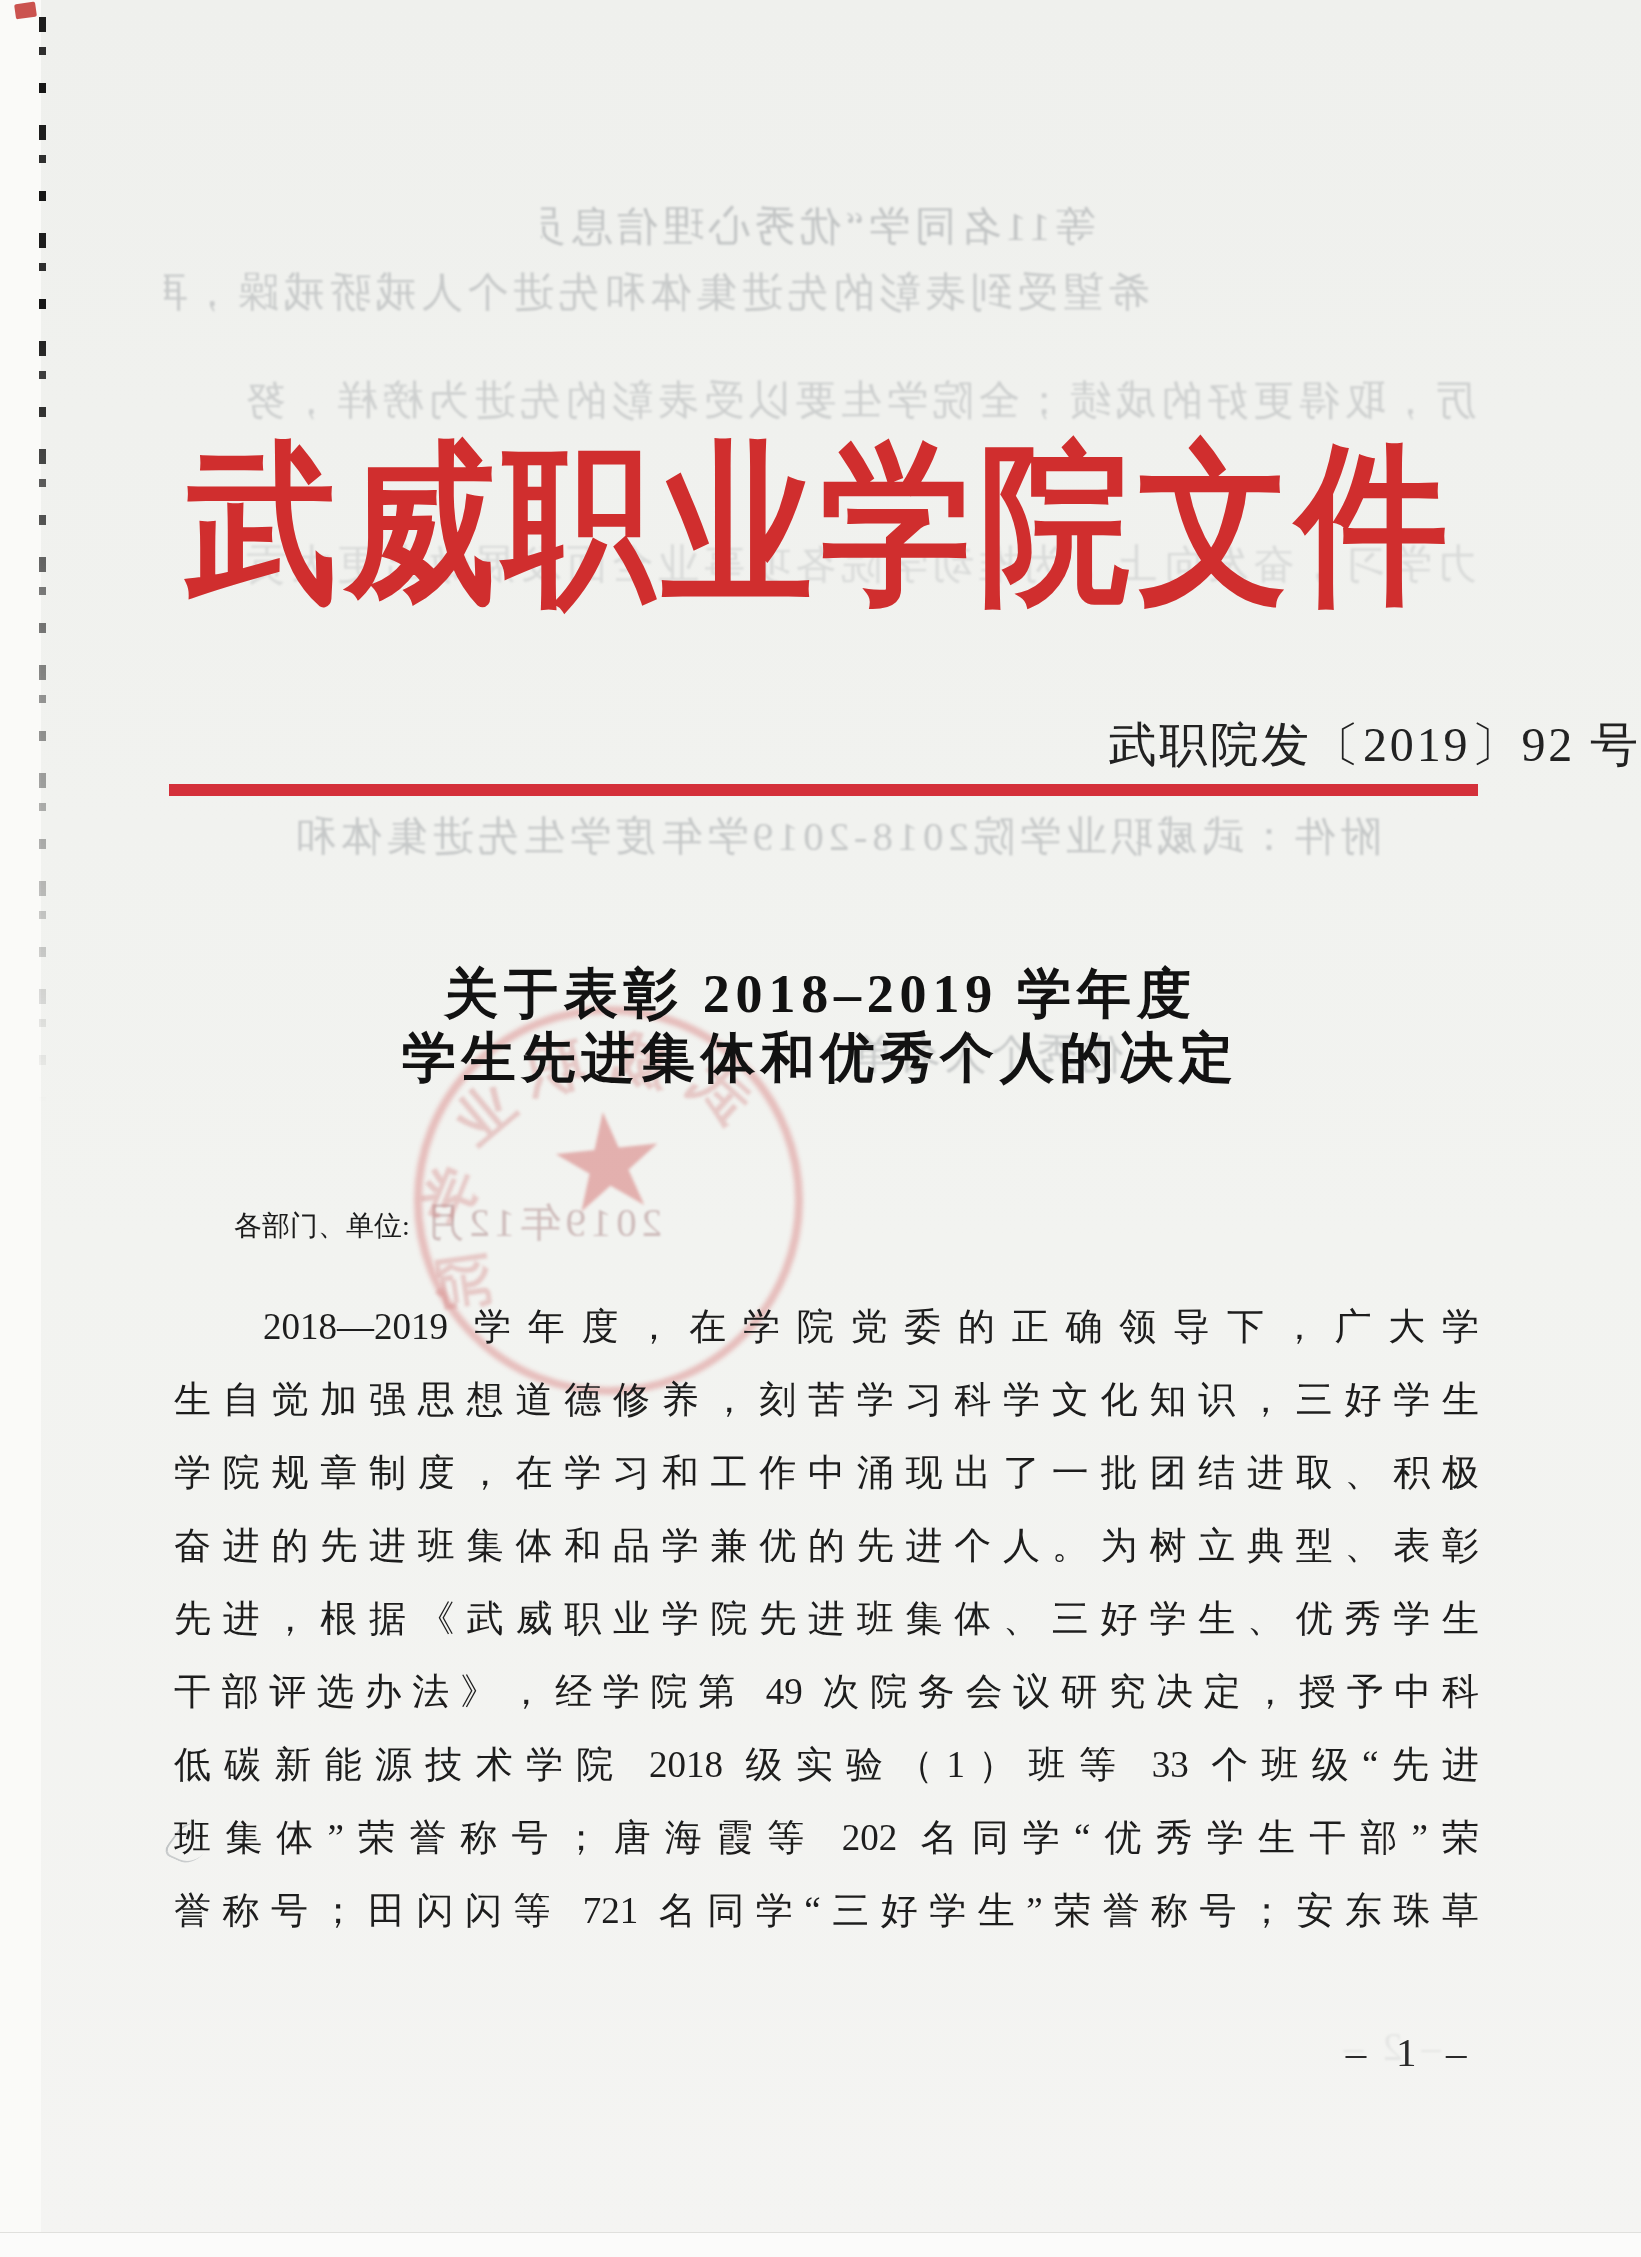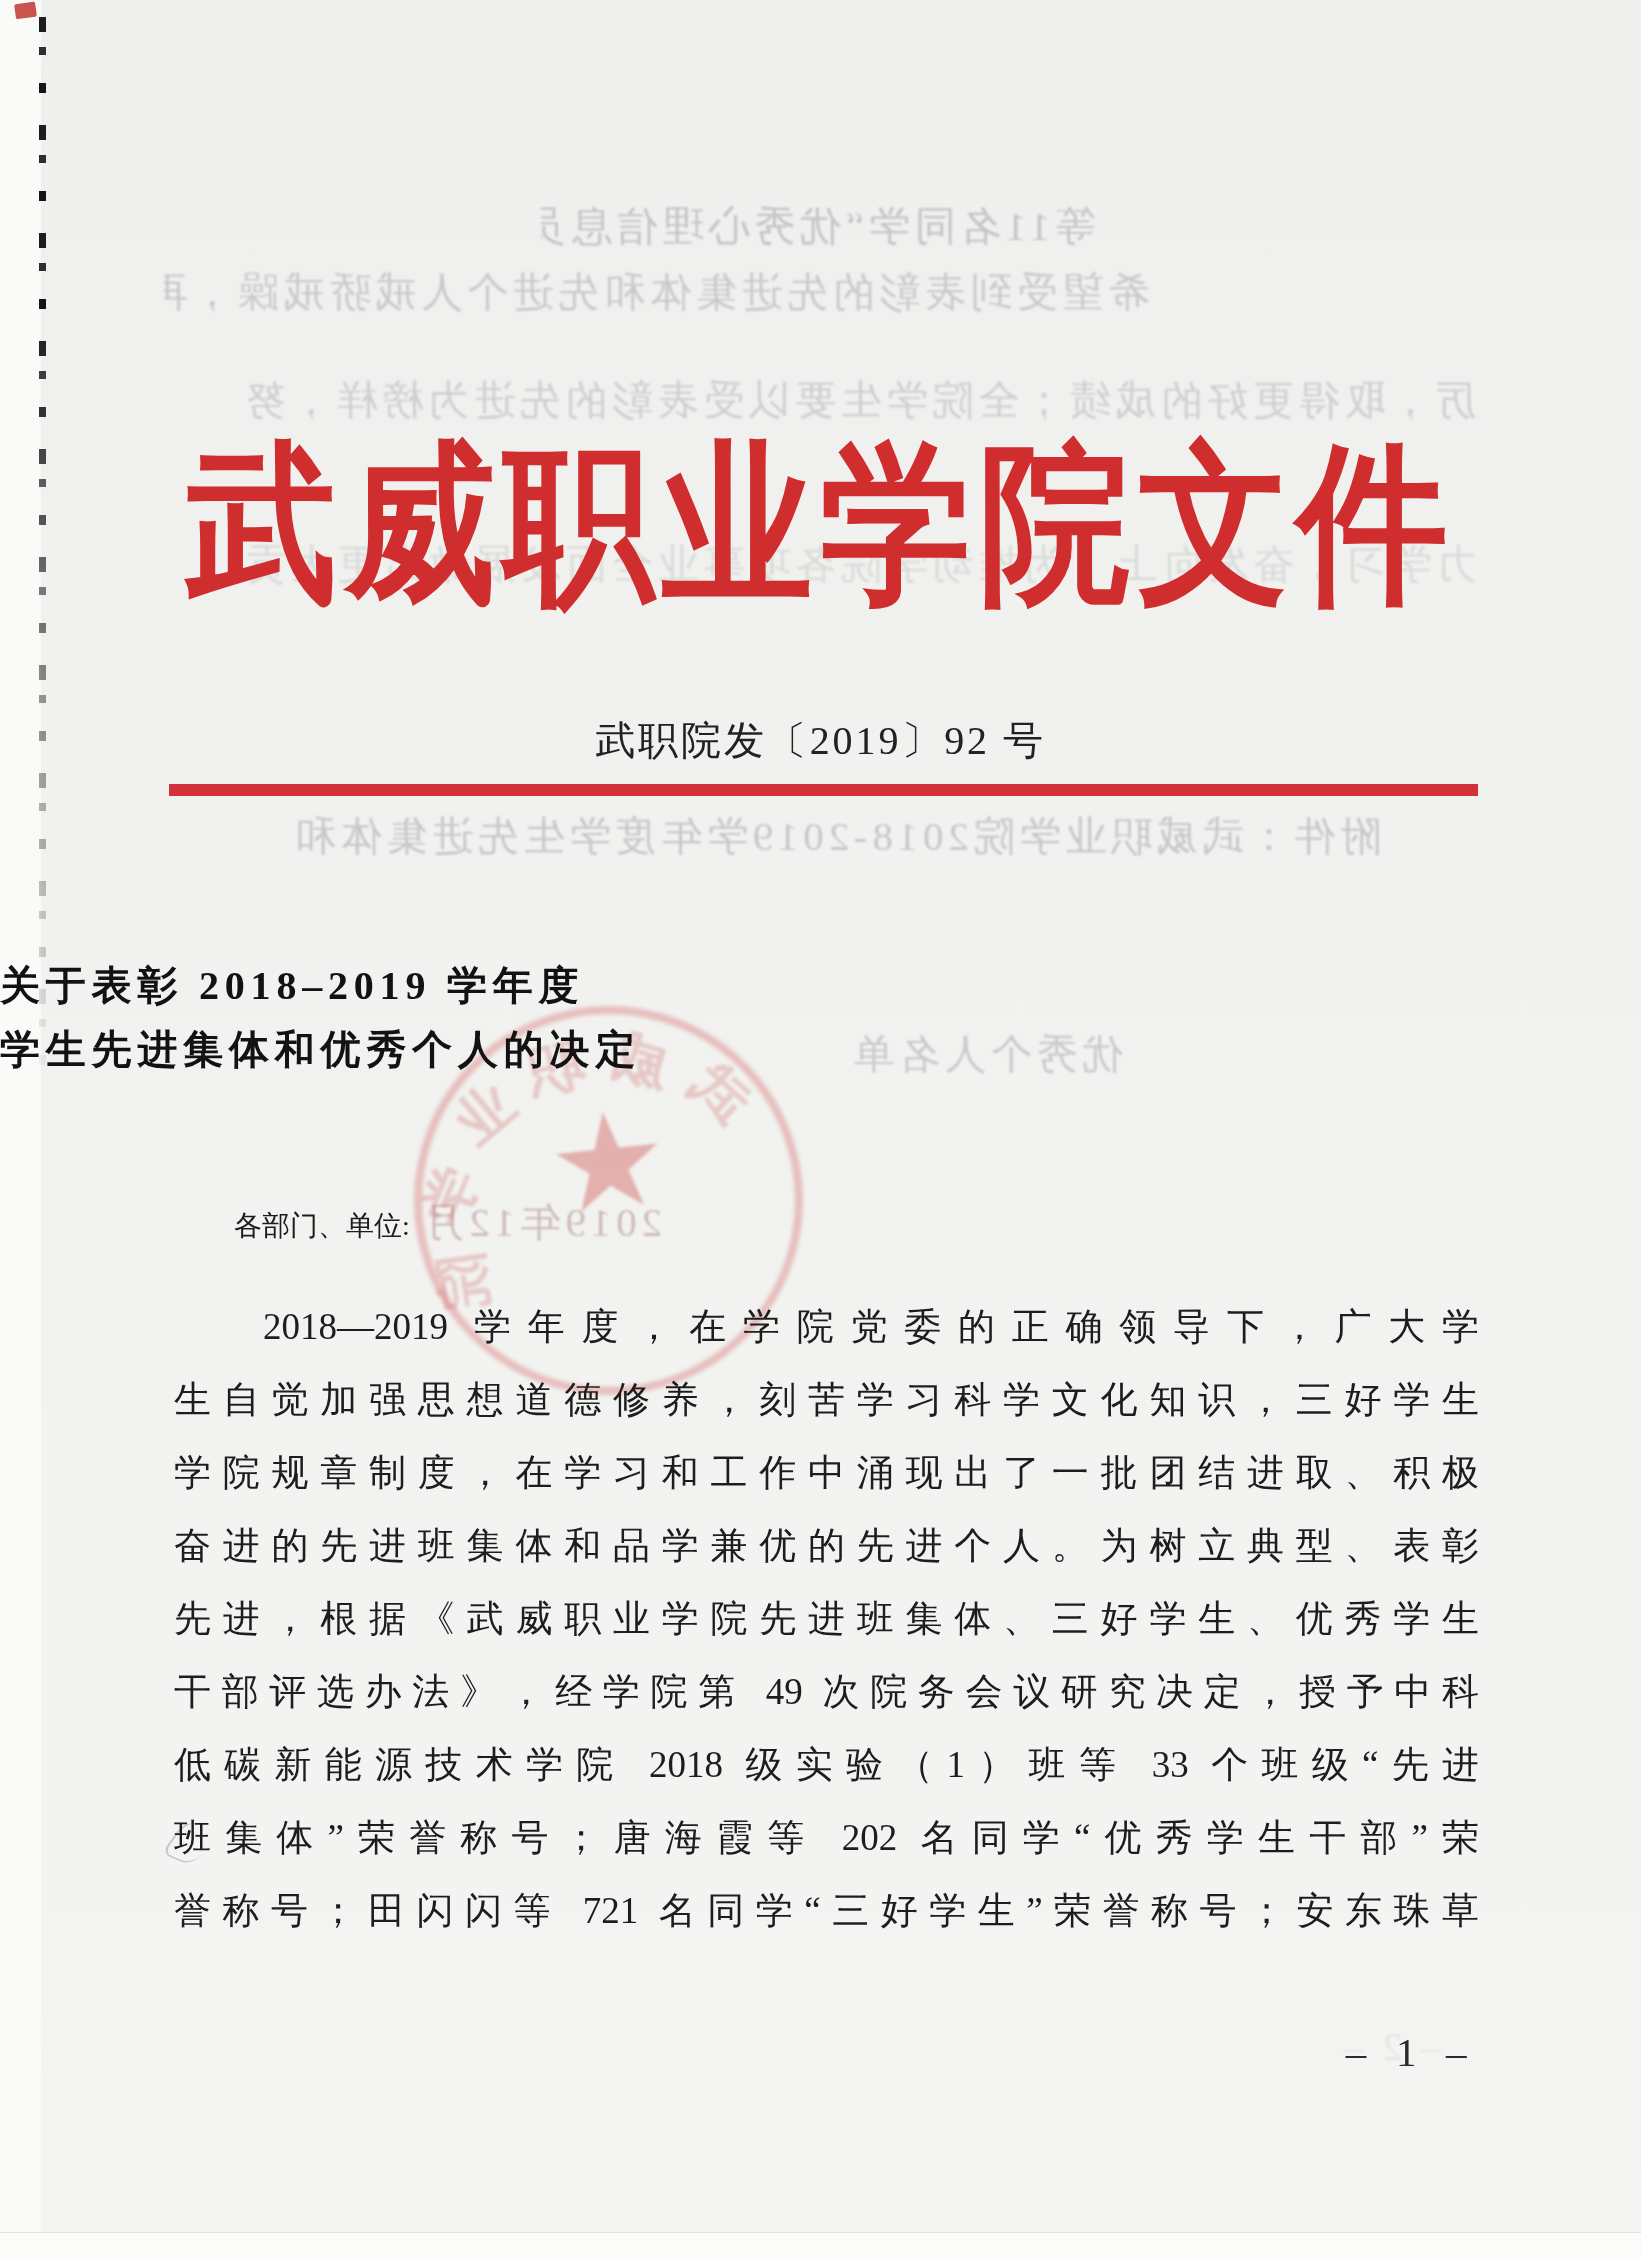--- a/index.html
+++ b/index.html
@@ -46,25 +46,25 @@
   .sc3{left:290px;top:71px;transform:rotate(40deg);}
   .sc4{left:324px;top:153px;transform:rotate(68deg);}
   .sc5{left:311px;top:238px;transform:rotate(98deg);}
 
   
   .org-title{
     position:absolute;left:0;top:409px;width:100%;text-align:center;
     color:#d02e2e;font-size:151px;font-weight:900;letter-spacing:7.7px;
     transform:scaleY(1.15);transform-origin:top;white-space:nowrap;
   }
-  .doc-number{position:absolute;left:0;top:713px;width:100%;text-align:center;font-size:40px;letter-spacing:2.9px;color:#222;}
+  .doc-number{position:absolute;left:0;top:713px;width:100%;text-align:right;font-size:48px;letter-spacing:2.9px;color:#222;}
   .red-rule{position:absolute;left:169px;top:784px;width:1309px;height:11.6px;background:#d4303a;}
 
   
-  .doc-title{position:absolute;left:0;width:100%;text-align:left;font-size:40px;font-weight:bold;color:#121212;letter-spacing:5.8px;white-space:nowrap;}
+  .doc-title{position:absolute;left:0;width:100%;text-align:center;font-size:54px;font-weight:bold;color:#121212;letter-spacing:5.8px;white-space:nowrap;}
   .t1{top:958px;}
   .t2{top:1022px;}
 
   
   .salutation{position:absolute;left:234px;top:1207px;font-size:28px;color:#1c1c1c;}
   .body-block{position:absolute;left:174px;top:1290px;width:1305px;}
   .body-line{
     height:73px;line-height:73px;font-size:37px;color:#1d1d1d;
     text-align:justify;text-align-last:justify;text-justify:inter-character;
     white-space:nowrap;box-sizing:border-box;

